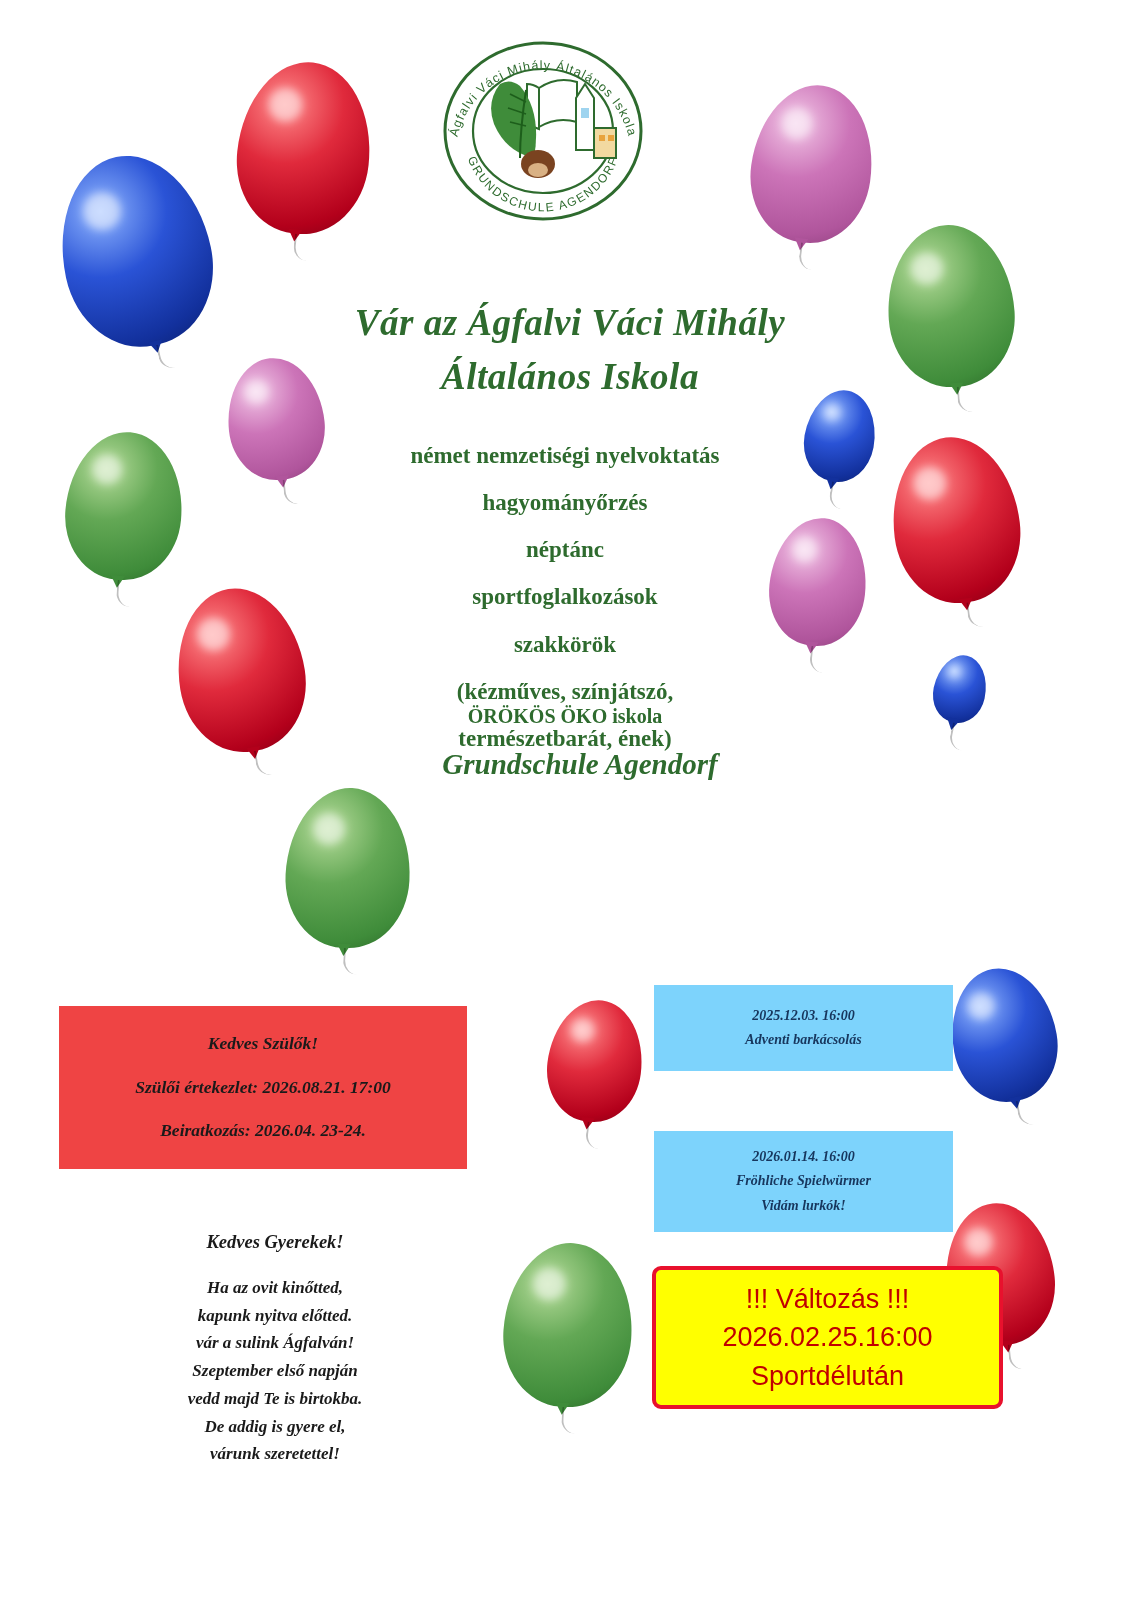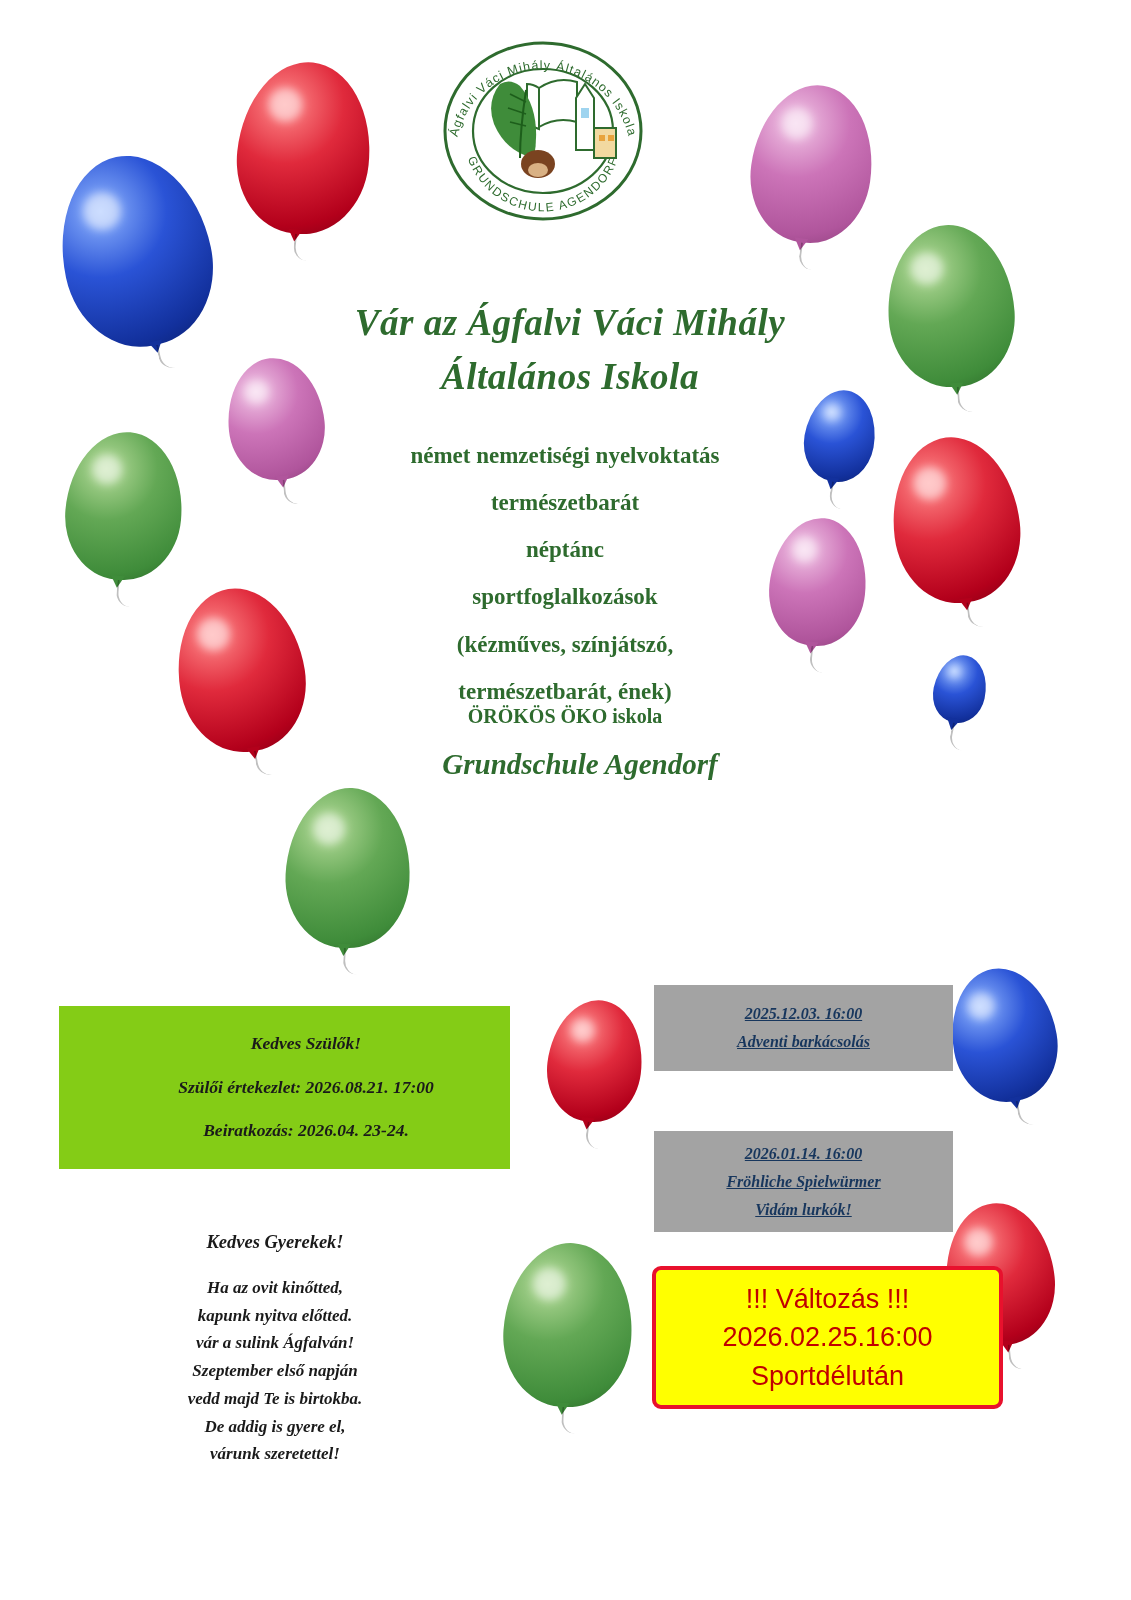--- a/index.html
+++ b/index.html
@@ -137,52 +137,50 @@
     text-decoration: underline;
   }
 
   
   .parents-box {
     position: absolute;
     left: 59px;
     top: 1006px;
     width: 408px;
     height: 163px;
-    background: #84cc16;
+    background: #ef4444;
     display: flex;
     align-items: center;
     justify-content: center;
-    padding-left: 43px;
   }
   .parents-box .inner {
     width: 100%;
     text-align: center;
     color: #1a1a1a;
     font-family: "Liberation Serif", serif;
     font-style: italic;
     font-weight: bold;
     font-size: 17.5px;
     line-height: 2.5;
   }
 
   
   .event-box {
     position: absolute;
-    background: #a3a3a3;
+    background: #7dd3fc;
     display: flex;
     align-items: center;
     justify-content: center;
     color: #17365d;
     font-family: "Liberation Serif", serif;
     font-style: italic;
     font-weight: bold;
-    font-size: 16px;
+    font-size: 14px;
     line-height: 1.75;
     text-align: center;
-    text-decoration: underline;
   }
   #event-1 { left: 654px; top: 985px;  width: 299px; height: 86px; }
   #event-2 { left: 654px; top: 1131px; width: 299px; height: 101px; }
 
   .change-box {
     position: absolute;
     left: 652px;
     top: 1266px;
     width: 343px;
     height: 135px;
@@ -348,23 +346,24 @@
     </svg>
   </div>
 
   <div class="main-title">
     <span class="line">Vár az Ágfalvi Váci Mihály</span>
     <span class="line">Általános Iskola</span>
   </div>
 
   <div class="subjects">
     <span class="line">német nemzetiségi nyelvoktatás</span>
-    <span class="line">természetbarát</span>
+    <span class="line">hagyományőrzés</span>
     <span class="line">néptánc</span>
     <span class="line">sportfoglalkozások</span>
+    <span class="line">szakkörök</span>
     <span class="line">(kézműves, színjátszó,</span>
     <span class="line">természetbarát, ének)</span>
   </div>
 
   <div class="oko">ÖRÖKÖS ÖKO iskola</div>
 
   <div class="german-name">Grundschule Agendorf</div>
 
 
   <div class="parents-box">

